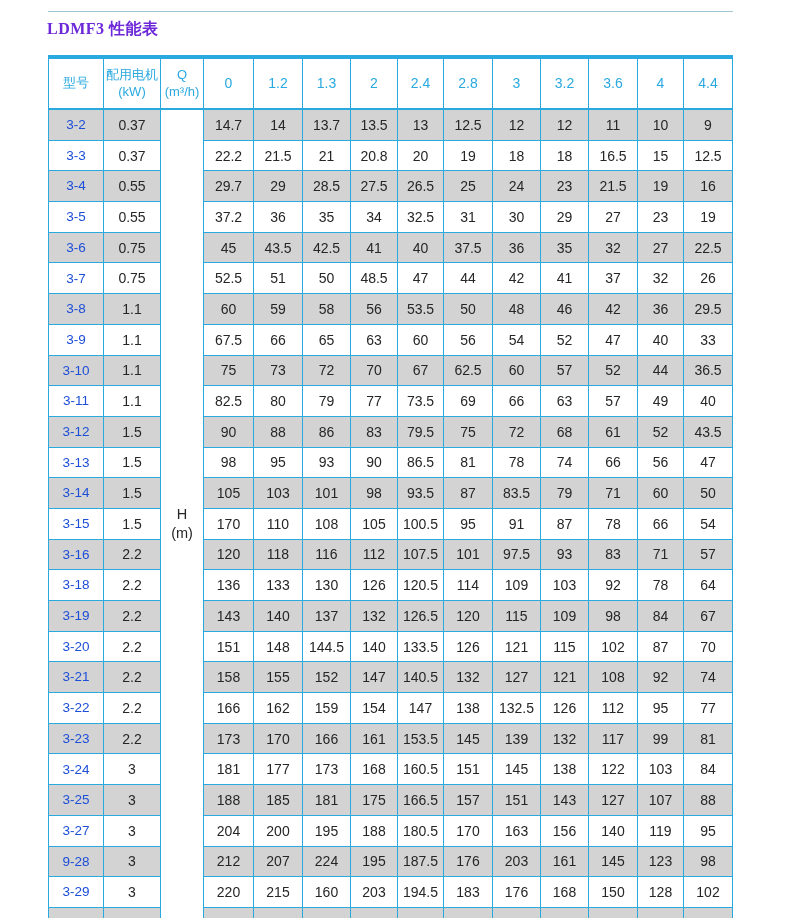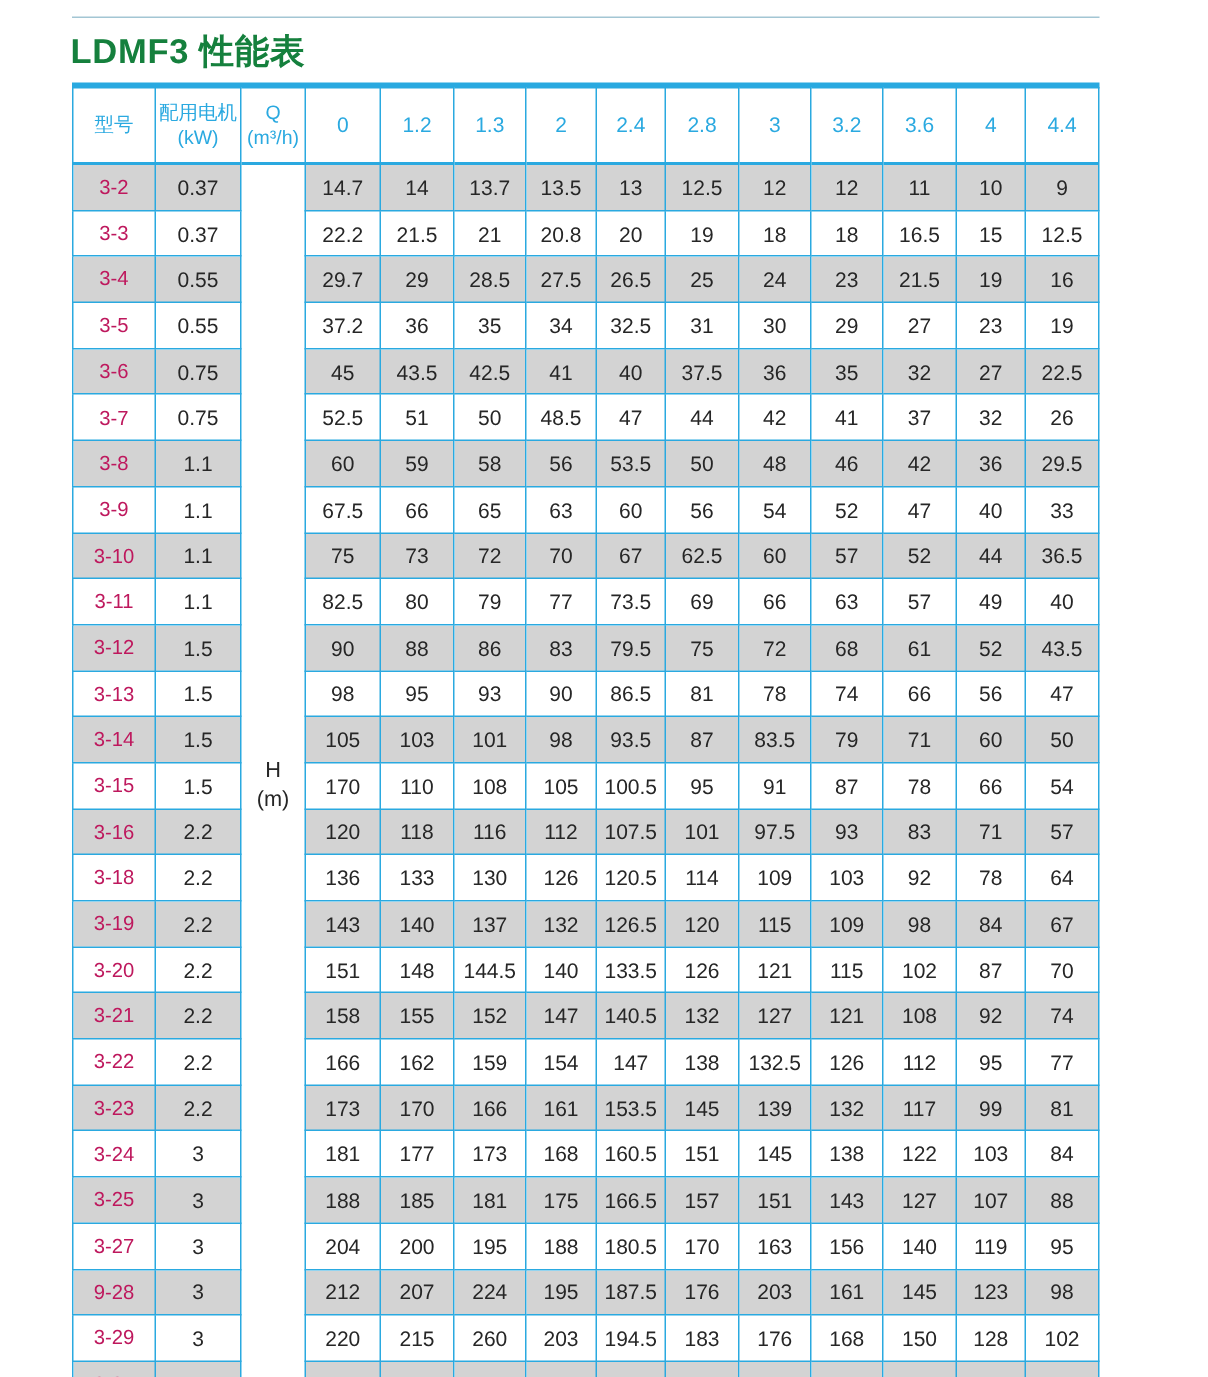--- a/index.html
+++ b/index.html
@@ -7,22 +7,22 @@
     width:805px;height:918px;position:relative;overflow:hidden;
     font-family:"Liberation Sans","DejaVu Sans",sans-serif;
     -webkit-font-smoothing:antialiased;
   }
   .top-rule{
     position:absolute;left:48px;top:11px;width:685px;height:1px;
     background:#a3c6d4;
   }
   .page-title{
     position:absolute;left:47px;top:19px;
-    font-size:23px;font-weight:600;letter-spacing:.5px;
-    color:#15803d;white-space:nowrap;
+    font-size:16px;font-weight:600;letter-spacing:.5px;
+    color:#6d28d9;white-space:nowrap;font-family:Liberation Serif, serif;
   }
   .table-wrap{
     position:absolute;left:48px;top:55px;width:685px;
     border-top:3px solid #29a9e0;
     border-bottom:4px solid #29a9e0;
   }
   table{
     border-collapse:collapse;table-layout:fixed;width:685px;
   }
   th,td{
@@ -34,21 +34,21 @@
     height:49px;
     color:#2aa9e0;font-weight:400;font-size:14px;
     border-bottom:2px solid #2aa9e0;
     white-space:pre-line;line-height:1.25;
   }
   thead th.small{font-size:13px;}
   tbody td{
     height:29.7px;font-size:14px;color:#262626;line-height:1;
   }
   tr.alt td{background:#d3d3d3;}
-  td.model{color:#be185d;font-size:13.5px;}
+  td.model{color:#1d4ed8;font-size:13.5px;}
   td.hcell{
     background:#ffffff !important;
     font-size:14.5px;color:#262626;
     white-space:pre-line;line-height:1.3;
   }
 </style>
 </head>
 <body>
 
 <div class="top-rule"></div>
@@ -469,21 +469,21 @@
           <td>161</td>
           <td>145</td>
           <td>123</td>
           <td>98</td>
         </tr>
         <tr>
           <td class="model">3-29</td>
           <td>3</td>
           <td>220</td>
           <td>215</td>
-          <td>260</td>
+          <td>160</td>
           <td>203</td>
           <td>194.5</td>
           <td>183</td>
           <td>176</td>
           <td>168</td>
           <td>150</td>
           <td>128</td>
           <td>102</td>
         </tr>
         <tr class="alt">

